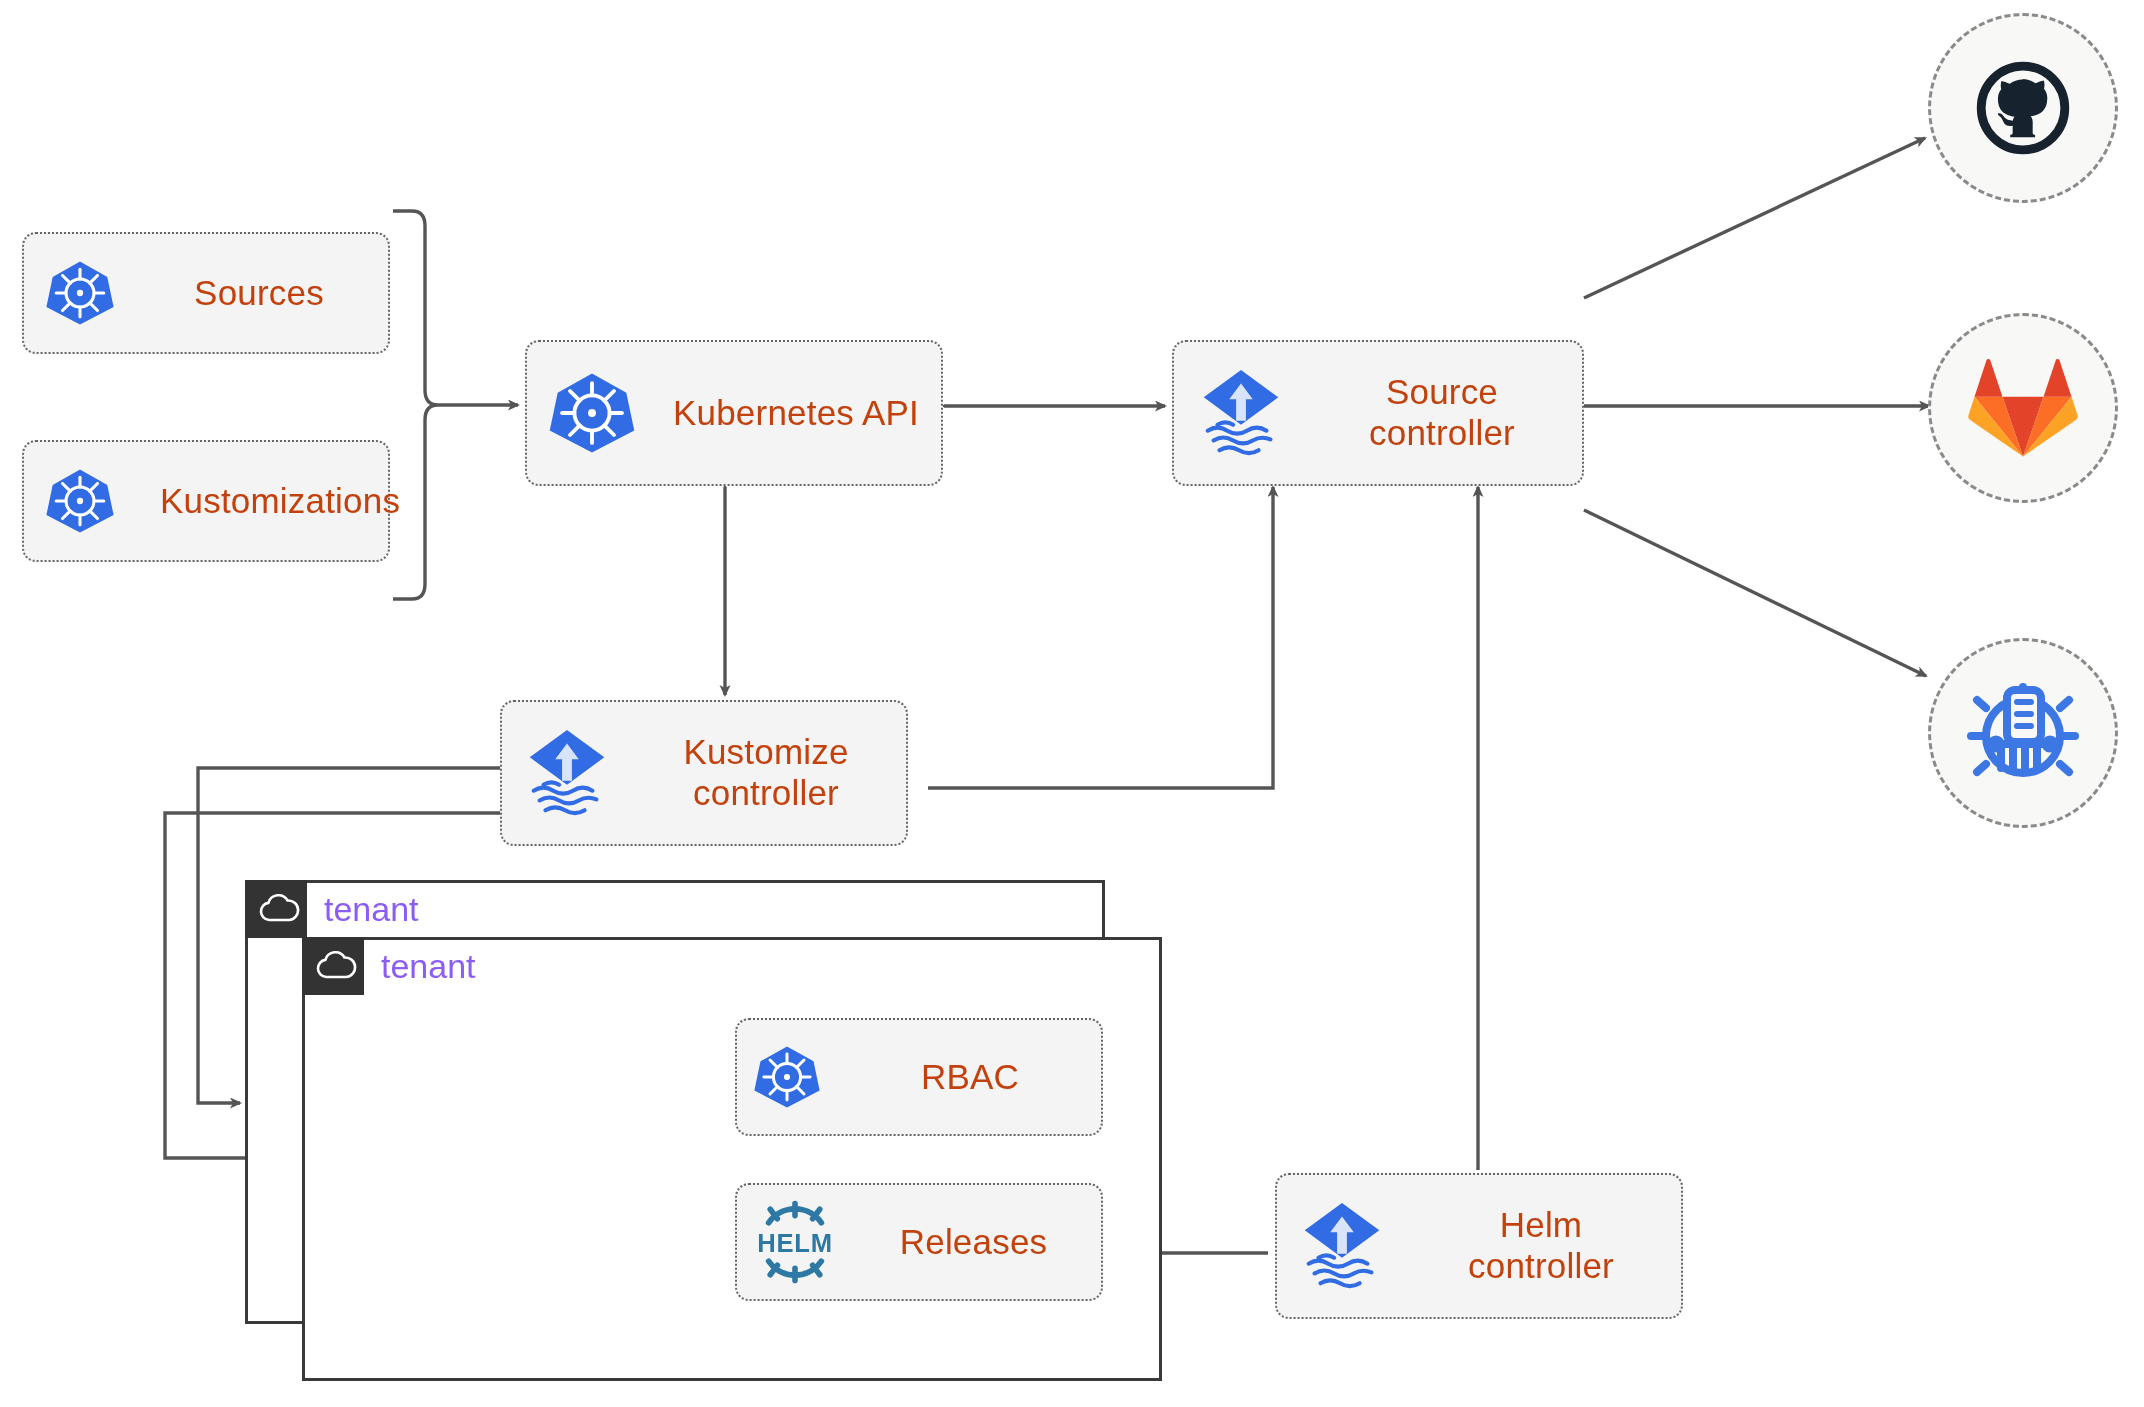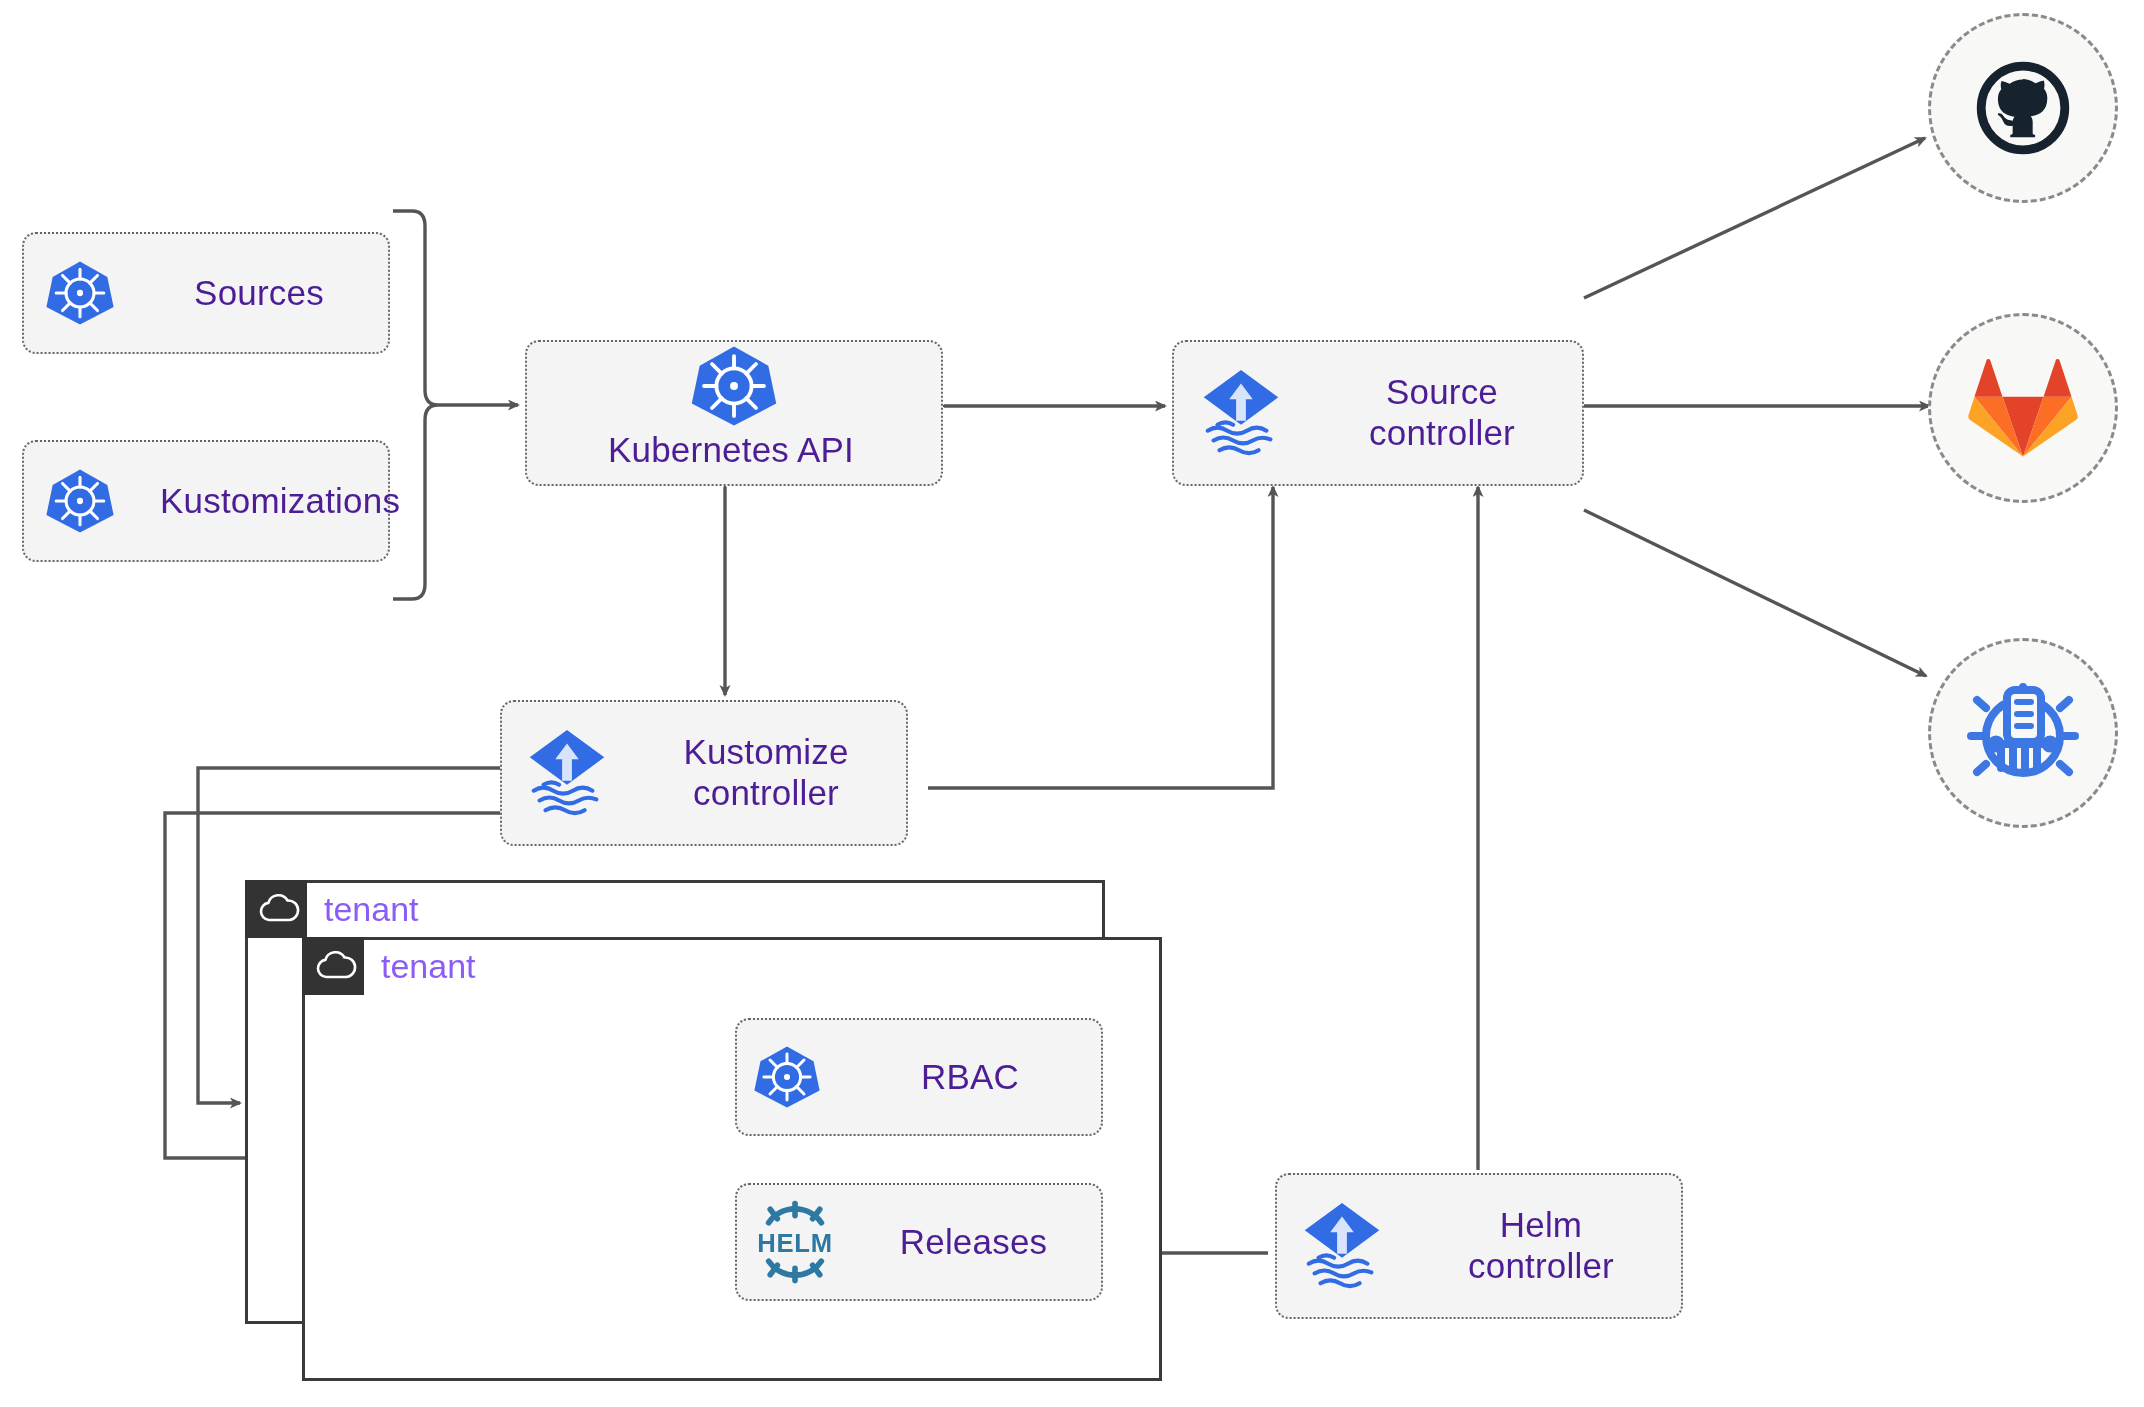--- a/index.html
+++ b/index.html
@@ -14,21 +14,21 @@
     border-radius:14px;
     box-sizing:border-box;
     display:flex;
     align-items:center;
     z-index:3;
   }
   .node .ico{flex:0 0 auto;display:flex;align-items:center;justify-content:center;}
   .node .lbl{
     flex:1 1 auto;
     text-align:center;
-    color:#4c1d95;
+    color:#c2410c;
     font-size:35px;
     line-height:1.16;
     letter-spacing:.2px;
     white-space:pre-line;
     padding-right:6px;
   }
 
   .circ{
     position:absolute;
     border:3px dashed #8a8a8a;
@@ -155,21 +155,21 @@
           <path d="M36,36 L25,25"></path>
             <path d="M64,64 L75,75"></path>
           <path d="M64,36 L75,25"></path>
             <path d="M36,64 L25,75"></path>
         </g>
       </svg>
     </div>
     <div class="lbl">Kustomizations</div>
   </div>
 
-  <div class="node" style="left:525px; top:340px; width:418px; height:146px;flex-direction:column;">
+  <div class="node" style="left:525px; top:340px; width:418px; height:146px;">
     <div class="ico" style="width:130px;">
       <svg width="88" height="88" viewBox="0 0 100 100">
         <polygon points="50,5 89,27 98,70 50,95 2,70 11,27" fill="#326ce5"></polygon>
         <g stroke="#ffffff" stroke-width="4.4" fill="none" stroke-linecap="round">
           <circle cx="50" cy="50" r="20"></circle>
           <circle cx="50" cy="50" r="4.5" fill="#ffffff" stroke="none"></circle>
           <path d="M50,30 L50,16"></path>
             <path d="M50,70 L50,84"></path>
           <path d="M30,50 L16,50"></path>
             <path d="M70,50 L84,50"></path>

